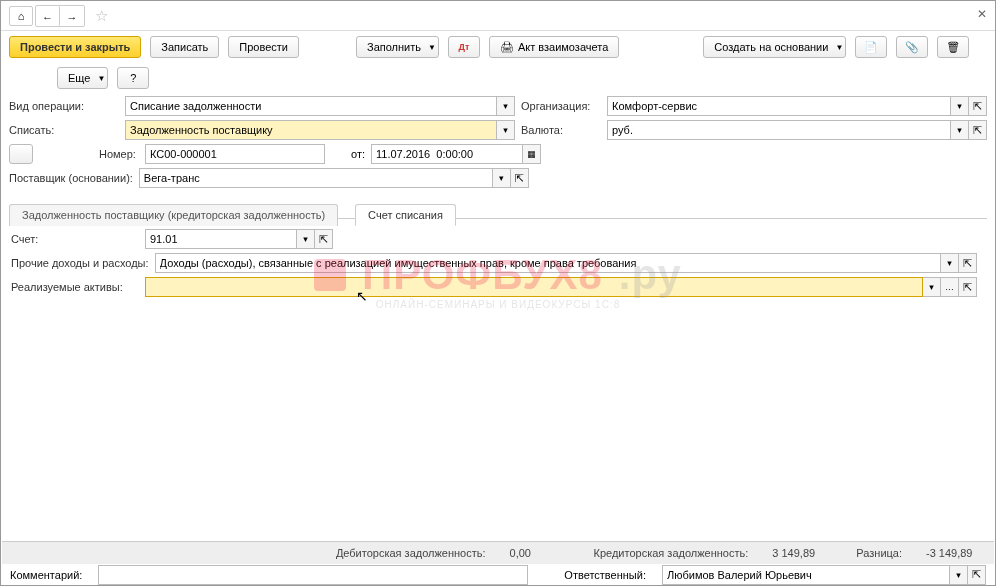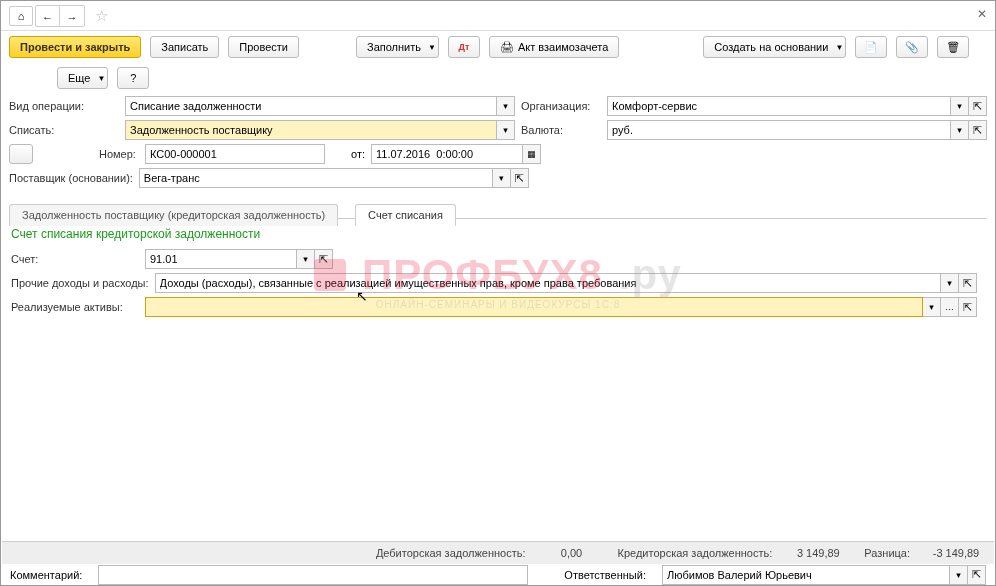--- a/index.html
+++ b/index.html
@@ -30,23 +30,23 @@
 .link-icon { font-size: 11px; }
 .small-icon-btn { border: 1px solid #bbb; background: linear-gradient(#fff,#eee); width: 24px; height: 20px; border-radius: 3px; cursor: pointer; }
 
 .tabs { display: flex; margin: 6px 8px 0; border-bottom: 1px solid #ccc; position: relative; }
 .tab { padding: 4px 12px; border: 1px solid #ccc; background: #f5f5f5; border-bottom: none; margin-right: 17px; border-radius: 3px 3px 0 0; cursor: pointer; font-size: 11px; color: #555; position: relative; top: 8px;}
 .tab.active { background: #fff; color: #333; border-bottom: 1px solid #fff;}
 
 .tab-content { padding: 8px 10px; }
 .section-title { color: #1a9c1a; font-size: 12px; margin-bottom: 6px; }
 
-.footer-bar { position: absolute; bottom: 22px; left: 1px; right: 1px; height: 22px; background: #eee; border-top: 1px solid #ccc; display: flex; align-items: center; justify-content: flex-end; padding: 0 8px; gap: 16px; font-size: 11px; color: #444; }
+.footer-bar { position: absolute; bottom: 22px; left: 1px; right: 1px; height: 22px; background: #eee; border-top: 1px solid #ccc; display: flex; align-items: center; justify-content: flex-end; padding: 0 8px; gap: 24px; font-size: 11px; color: #444; }
 .comment-bar { position: absolute; bottom: 0; left: 1px; right: 1px; height: 22px; display: flex; align-items: center; padding: 2px 8px; gap: 16px; border-top: 1px solid #eee; background: #fff; }
-.footer-val { min-width: 60px; text-align: center; }
+.footer-val { min-width: 60px; text-align: left; }
 
 .watermark { position: absolute; top: 250px; left: 50%; transform: translateX(-50%); text-align: center; opacity: 0.25; pointer-events: none; }
 .watermark .wm1 { font-size: 42px; font-weight: bold; color: #e24; letter-spacing: 1px; display: flex; align-items: center; justify-content: center; gap: 16px;}
 .watermark .wm-gray { color: #999; }
 .watermark .wm2 { font-size: 10px; color: #999; letter-spacing: 1px; }
 .wm-box { width: 32px; height: 32px; background: #e24; border-radius: 4px; display: inline-block;}
 
 .cursor-arrow { position: absolute; left: 355px; top: 287px; font-size: 14px; color:#000; pointer-events:none;}
 </style>
 </head>
@@ -141,21 +141,20 @@
     <button class="input-btn link-icon">⇱</button>
   </div>
 </div>
 
 <div class="tabs">
   <div class="tab">Задолженность поставщику (кредиторская задолженность)</div>
   <div class="tab active">Счет списания</div>
 </div>
 
 <div class="tab-content">
-  <div class="section-title">Счет списания кредиторской задолженности</div>
 
   <div class="form-row" style="padding-left:0">
     <span class="form-label" style="min-width:128px">Счет:</span>
     <div class="input-wrap" style="flex:0 0 80px">
       <input class="form-input" value="91.01" style="">
       <button class="input-btn">▾</button>
       <button class="input-btn link-icon">⇱</button>
     </div>
   </div>
 

